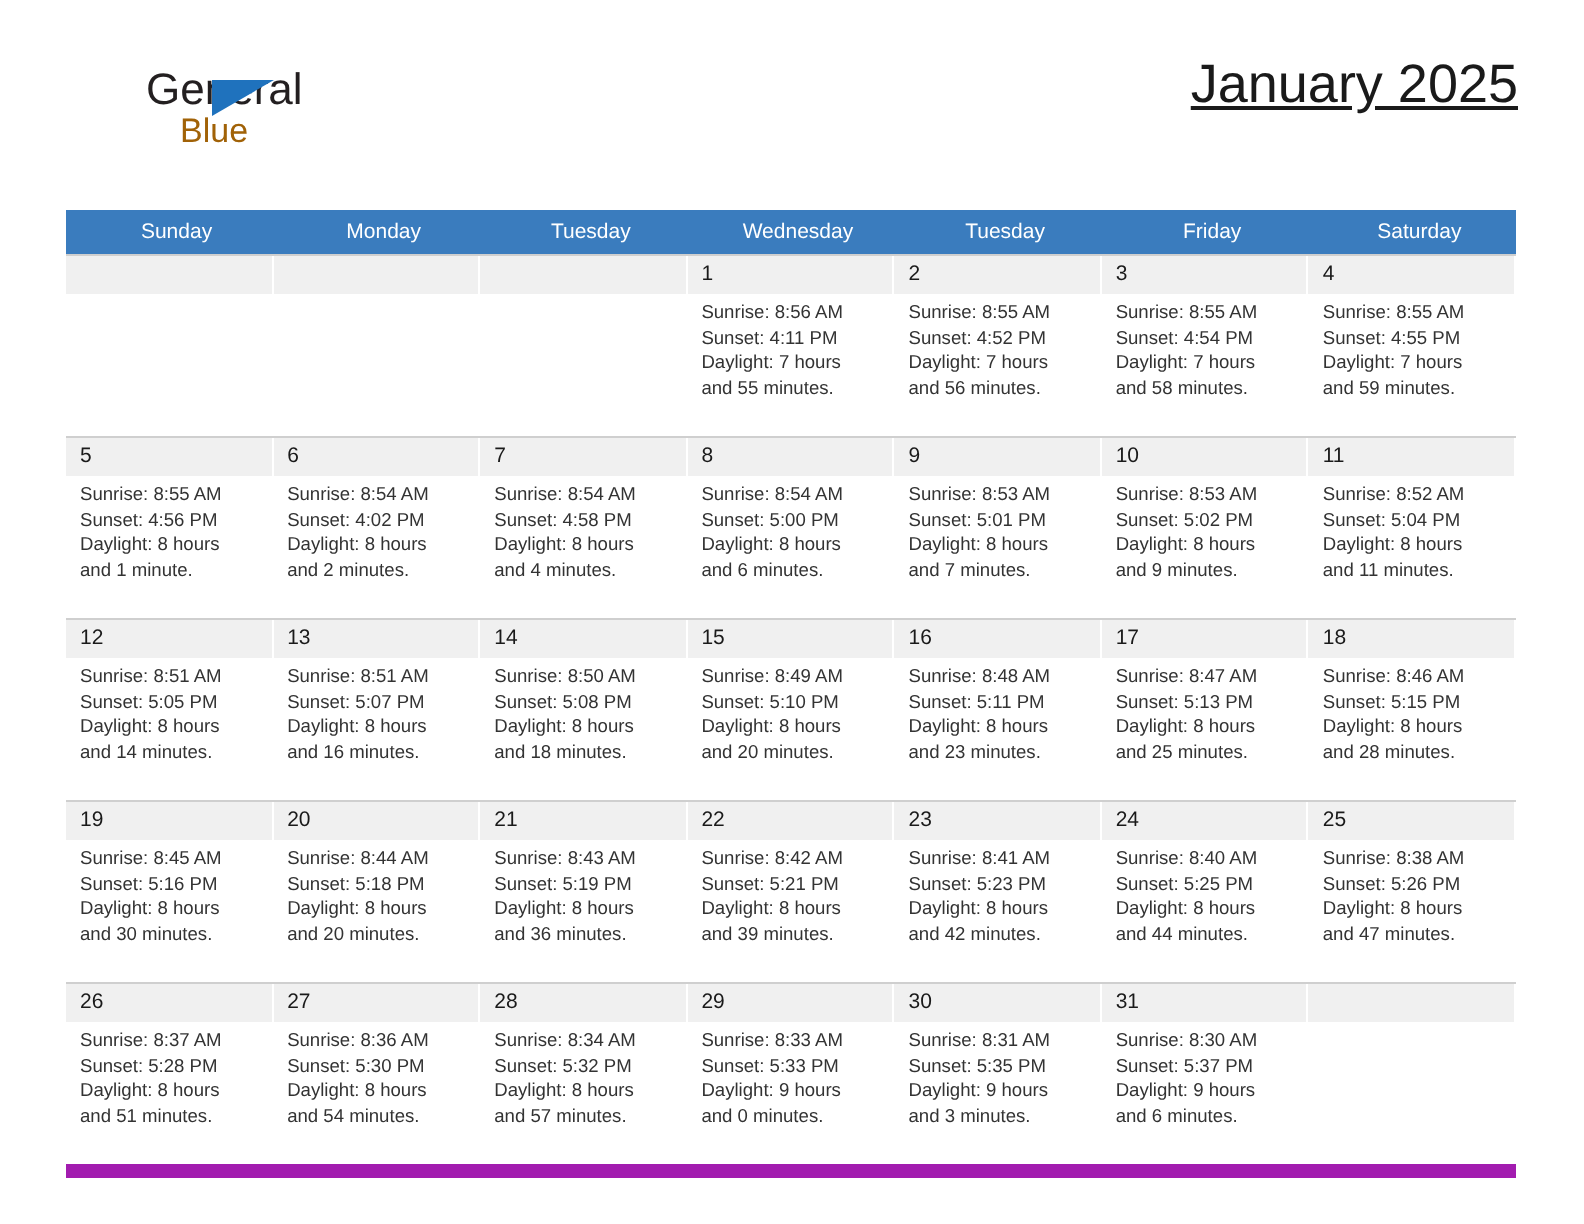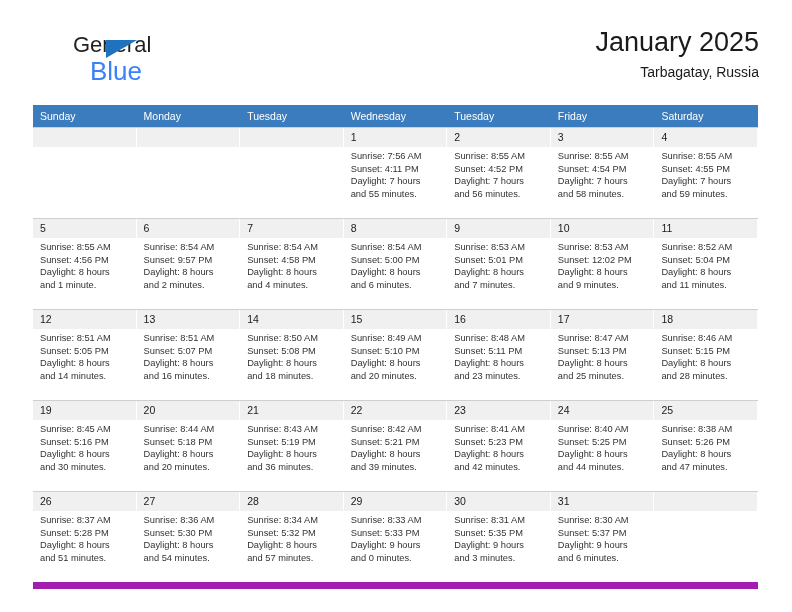--- a/index.html
+++ b/index.html
@@ -52,30 +52,30 @@
     top: 8px;
     width: 0;
     height: 0;
     border-left: 31px solid #1f72bd;
     border-bottom: 18px solid transparent;
   }
   .brand-blue {
     position: absolute;
     left: 57px;
     top: 24px;
-    font-size: 26px;
-    color: #3b82f6;
+    font-size: 17px;
+    color: #a16207;
     font-family: "Liberation Sans", sans-serif;
   }
 
   .titles {
     position: absolute;
     right: 0;
     top: 0;
-    text-align: right;
+    text-decoration: underline;
   }
   .cal-title {
     font-size: 27px;
     color: #1a1a1a;
     line-height: 32px;
     white-space: nowrap;
   }
   .cal-subtitle {
     font-size: 14px;
     color: #1a1a1a;
@@ -93,21 +93,21 @@
     border-collapse: collapse;
     table-layout: fixed;
   }
   .calendar col { width: 103.57px; }
 
   .calendar thead th {
     background: #3a7cbe;
     color: #ffffff;
     font-size: 10.5px;
     font-weight: normal;
-    text-align: left;
+    text-align: center;
     padding: 5px 0 5px 7px;
     height: 12px;
     border: none;
   }
 
   .calendar tbody td {
     vertical-align: top;
     height: 90px;
     padding: 0;
     border-top: 1px solid #cfcfcf;
@@ -146,21 +146,20 @@
   <div class="top">
 
     <div class="brand">
       <span class="brand-general">General</span>
       <span class="brand-tri"></span>
       <span class="brand-blue">Blue</span>
     </div>
 
     <div class="titles">
       <div class="cal-title">January 2025</div>
-      <div class="cal-subtitle">Tarbagatay, Russia</div>
     </div>
 
   </div>
 
   <table class="calendar">
     <colgroup>
       <col>
         <col>
         <col>
         <col>
@@ -186,21 +185,21 @@
           </td>
           <td class="empty">
             <div class="daynum"></div>
           </td>
           <td class="empty">
             <div class="daynum"></div>
           </td>
           <td class="">
             <div class="daynum">1</div>
             <div class="details">
-              <div>Sunrise: 7:56 AM</div>
+              <div>Sunrise: 8:56 AM</div>
               <div>Sunset: 4:11 PM</div>
               <div>Daylight: 7 hours</div>
               <div>and 55 minutes.</div>
             </div>
           </td>
           <td class="">
             <div class="daynum">2</div>
             <div class="details">
               <div>Sunrise: 8:55 AM</div>
               <div>Sunset: 4:52 PM</div>
@@ -234,21 +233,21 @@
               <div>Sunrise: 8:55 AM</div>
               <div>Sunset: 4:56 PM</div>
               <div>Daylight: 8 hours</div>
               <div>and 1 minute.</div>
             </div>
           </td>
           <td class="">
             <div class="daynum">6</div>
             <div class="details">
               <div>Sunrise: 8:54 AM</div>
-              <div>Sunset: 9:57 PM</div>
+              <div>Sunset: 4:02 PM</div>
               <div>Daylight: 8 hours</div>
               <div>and 2 minutes.</div>
             </div>
           </td>
           <td class="">
             <div class="daynum">7</div>
             <div class="details">
               <div>Sunrise: 8:54 AM</div>
               <div>Sunset: 4:58 PM</div>
               <div>Daylight: 8 hours</div>
@@ -270,21 +269,21 @@
               <div>Sunrise: 8:53 AM</div>
               <div>Sunset: 5:01 PM</div>
               <div>Daylight: 8 hours</div>
               <div>and 7 minutes.</div>
             </div>
           </td>
           <td class="">
             <div class="daynum">10</div>
             <div class="details">
               <div>Sunrise: 8:53 AM</div>
-              <div>Sunset: 12:02 PM</div>
+              <div>Sunset: 5:02 PM</div>
               <div>Daylight: 8 hours</div>
               <div>and 9 minutes.</div>
             </div>
           </td>
           <td class="">
             <div class="daynum">11</div>
             <div class="details">
               <div>Sunrise: 8:52 AM</div>
               <div>Sunset: 5:04 PM</div>
               <div>Daylight: 8 hours</div>

